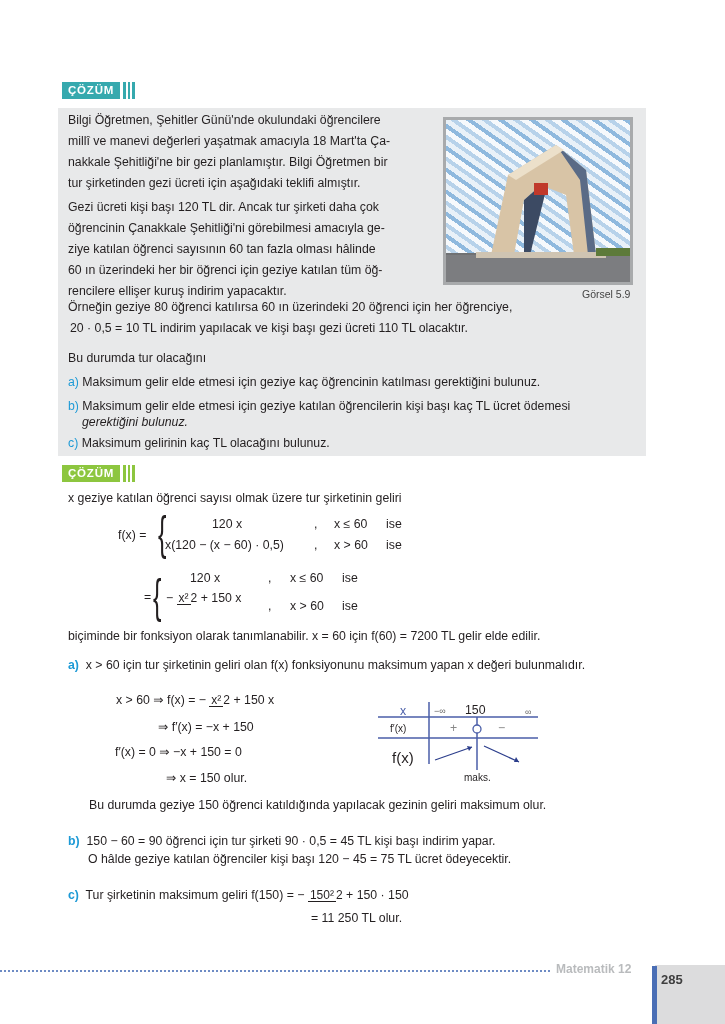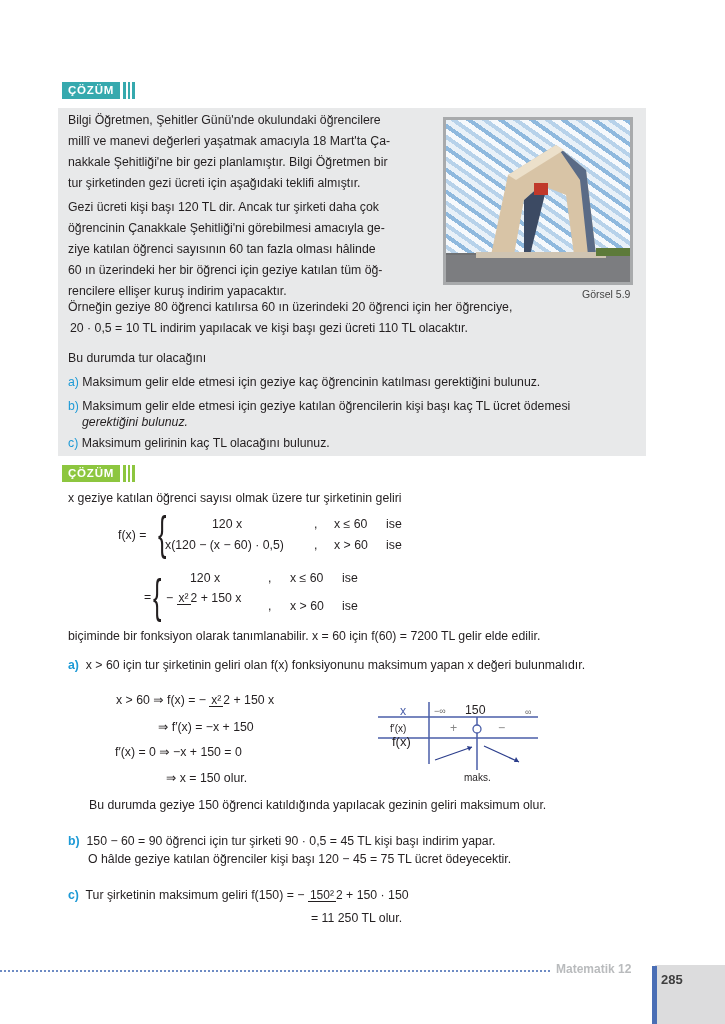--- a/index.html
+++ b/index.html
@@ -173,21 +173,21 @@
     <line x1="57" y1="58" x2="94" y2="45" stroke="#2c3e8c" stroke-width="1.2"></line>
     <polygon points="94,45 89,44 91,49" fill="#2c3e8c"></polygon>
     <line x1="106" y1="44" x2="141" y2="60" stroke="#2c3e8c" stroke-width="1.2"></line>
     <polygon points="141,60 136,60 138,55" fill="#2c3e8c"></polygon>
   </svg>
   <span class="sol" style="left:22px; top:1px; color:#4a5ea8;">x</span>
   <span class="sol" style="left:56px; top:1px; font-size:9px; color:#666;">−∞</span>
   <span class="sol" style="left:87px; top:0px;">150</span>
   <span class="sol" style="left:147px; top:2px; font-size:9px; color:#666;">∞</span>
   <span class="sol" style="left:12px; top:19px; font-size:10px;">f′(x)</span>
-  <span class="sol" style="left:14px; top:32px; font-size:13px;">f(x)</span>
+  <span class="sol" style="left:14px; top:48px; font-size:15px;">f(x)</span>
   <span class="sol" style="left:72px; top:18px; color:#888;">+</span>
   <span class="sol" style="left:120px; top:18px; color:#888;">−</span>
   <span class="sol" style="left:86px; top:68px; font-size:10px;">maks.</span>
 </div>
 
 <div class="sol" style="left:89px; top:797px;">Bu durumda geziye 150 öğrenci katıldığında yapılacak gezinin geliri maksimum olur.</div>
 
 <div class="sol" style="left:68px; top:833px;">
   <span class="k" style="font-weight:bold;">b)</span>&nbsp;
   <span>150 − 60 = 90  öğrenci için tur şirketi  90 · 0,5 = 45  TL  kişi başı indirim yapar.</span>

